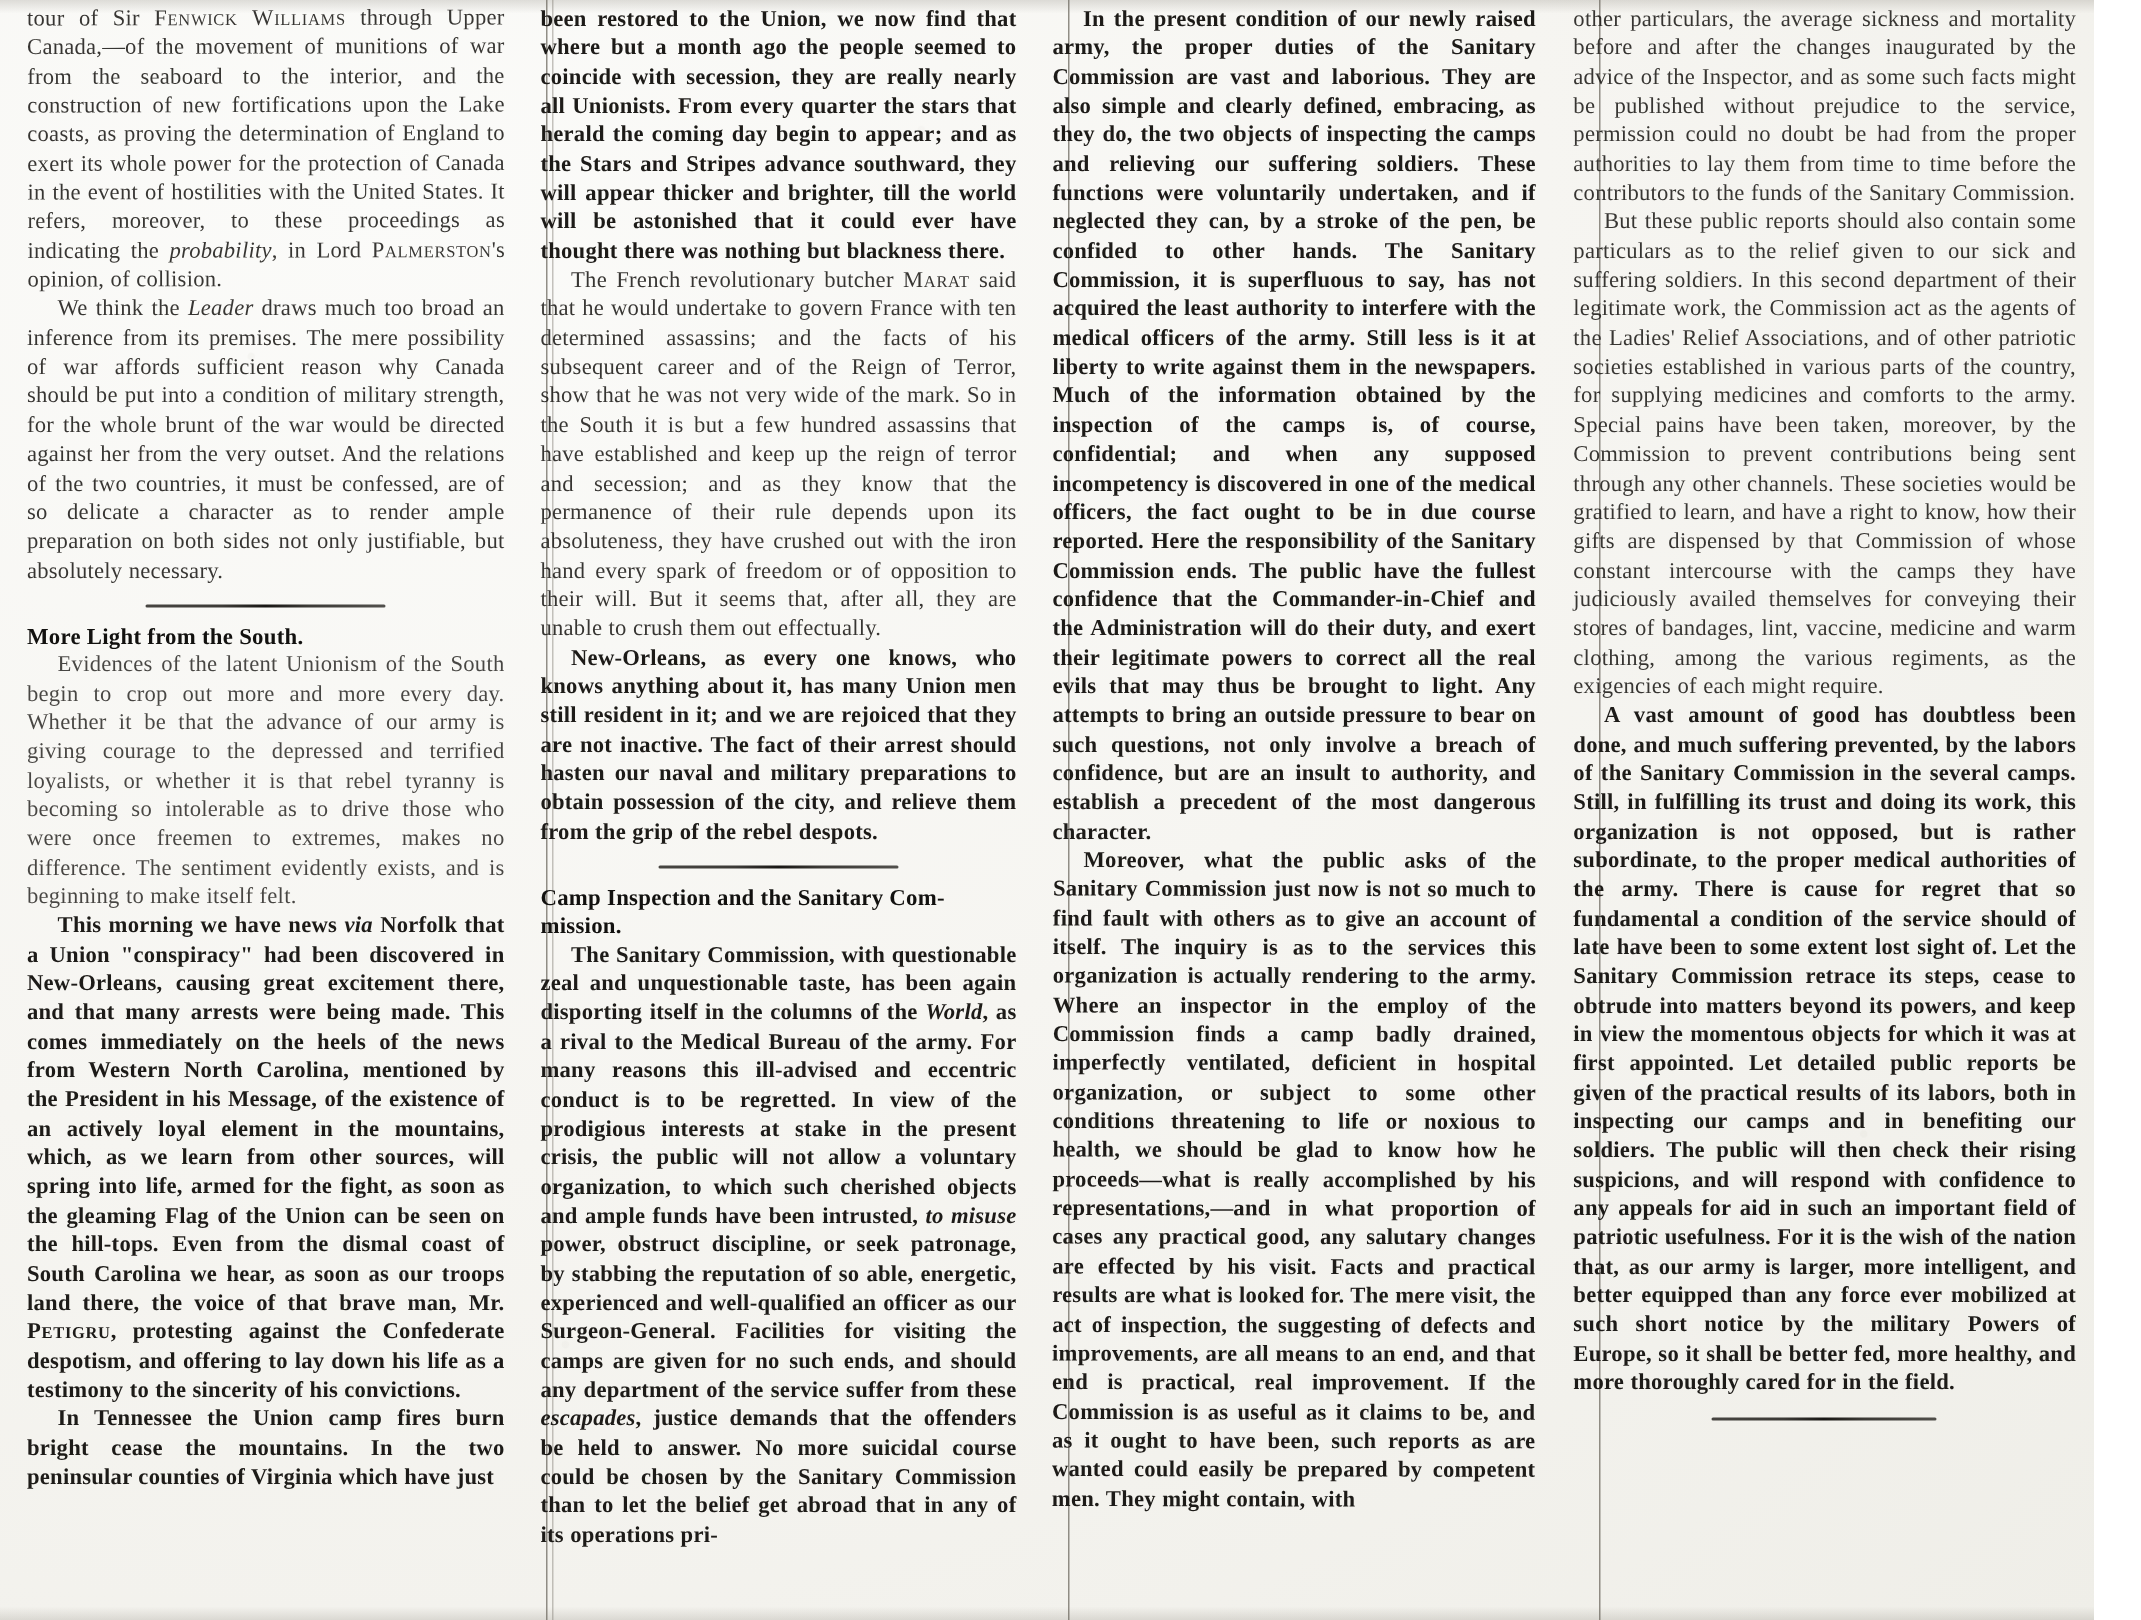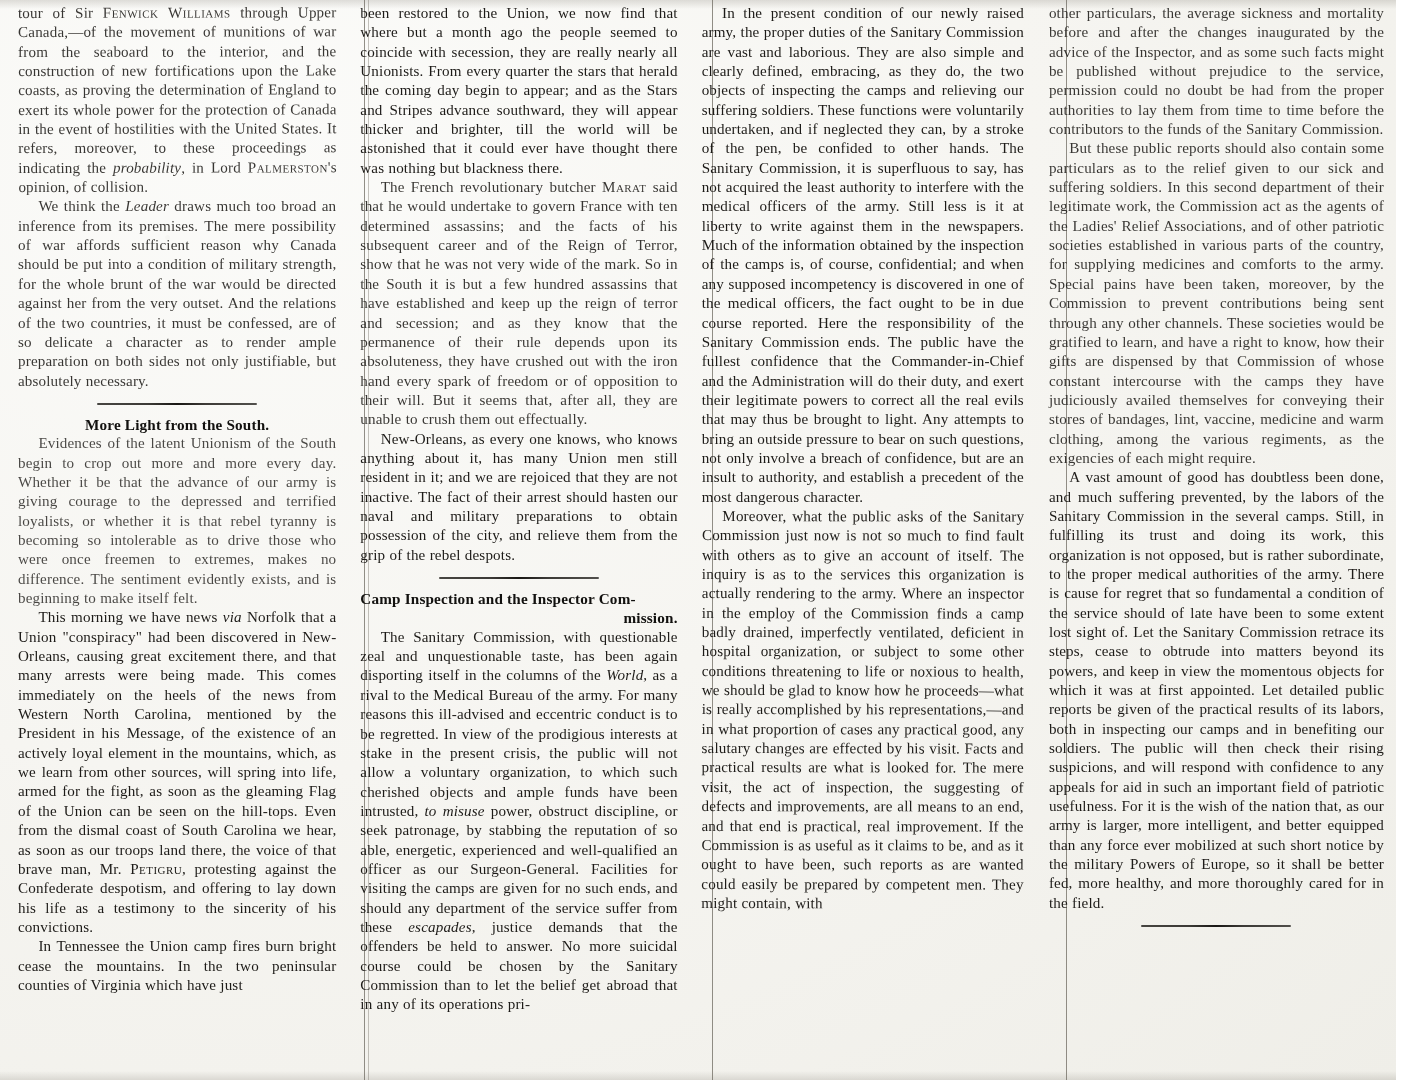--- a/index.html
+++ b/index.html
@@ -83,26 +83,25 @@
     color: #1d1b18;
     -webkit-font-smoothing: none;
   }
   p.para.cont { text-indent: 0; }
 
   .headline {
     margin: 0;
     font-size: 15.2px;
     line-height: 19.4px;
     font-weight: bold;
-    text-align: center;
     letter-spacing: .012em;
     color: #12110f;
   }
   .headline.two-line { text-align: left; }
-  .headline .hl-line-2 { display: block; text-align: right; }
+  .headline .hl-line-2 { display: block; text-align: left; }
 
   .sc { font-variant: small-caps; letter-spacing: .03em; }
   .it { font-style: italic; }
 
   
   .dinkus {
     position: relative;
     height: 17px;
     margin: 4px 0 3px 0;
   }
@@ -120,21 +119,21 @@
       rgba(25,23,20,1) 50%,
       rgba(40,38,34,.9) 68%,
       rgba(40,38,34,.8) 100%);
     border-radius: 1px;
   }
   .dinkus.bottom::before { width: 150px; }
 
   
   .ink-light { opacity: .88; }
   .ink-lighter { opacity: .8; }
-  .ink-heavy { font-weight: 400; color: #100f0d; }
+  .ink-heavy { font-weight: 700; color: #100f0d; }
   .skew-a { transform: rotate(-0.12deg); transform-origin: left top; }
   .skew-b { transform: rotate(0.1deg); transform-origin: left top; }
 
   
   .edge-smudge {
     position: absolute;
     left: 0; right: 0;
     height: 9px;
     pointer-events: none;
     background: linear-gradient(to bottom, rgba(120,115,105,.22), rgba(120,115,105,0));
@@ -180,21 +179,21 @@
     <div class="column col-2">
       <p class="para cont ink-heavy">been restored to the Union, we now find that where but a month ago the people seemed to coincide with secession, they are really nearly all Unionists. From every quarter the stars that herald the coming day begin to appear; and as the Stars and Stripes advance southward, they will appear thicker and brighter, till the world will be astonished that it could ever have thought there was nothing but blackness there.</p>
 
       <p class="para ink-light">The French revolutionary butcher <span class="sc">Marat</span> said that he would undertake to govern France with ten determined assassins; and the facts of his subsequent career and of the Reign of Terror, show that he was not very wide of the mark. So in the South it is but a few hundred assassins that have established and keep up the reign of terror and secession; and as they know that the permanence of their rule depends upon its absoluteness, they have crushed out with the iron hand every spark of freedom or of opposition to their will. But it seems that, after all, they are unable to crush them out effectually.</p>
 
       <p class="para ink-heavy">New-Orleans, as every one knows, who knows anything about it, has many Union men still resident in it; and we are rejoiced that they are not inactive. The fact of their arrest should hasten our naval and military preparations to obtain possession of the city, and relieve them from the grip of the rebel despots.</p>
 
       <div class="dinkus"></div>
 
       <h2 class="headline two-line">
-        <span>Camp Inspection and the Inspector Com-</span>
+        <span>Camp Inspection and the Sanitary Com-</span>
         <span class="hl-line-2">mission.</span>
       </h2>
 
       <p class="para ink-heavy">The Sanitary Commission, with questionable zeal and unquestionable taste, has been again disporting itself in the columns of the <span class="it">World</span>, as a rival to the Medical Bureau of the army. For many reasons this ill-advised and eccentric conduct is to be regretted. In view of the prodigious interests at stake in the present crisis, the public will not allow a voluntary organization, to which such cherished objects and ample funds have been intrusted, <span class="it">to misuse</span> power, obstruct discipline, or seek patronage, by stabbing the reputation of so able, energetic, experienced and well-qualified an officer as our Surgeon-General. Facilities for visiting the camps are given for no such ends, and should any department of the service suffer from these <span class="it">escapades</span>, justice demands that the offenders be held to answer. No more suicidal course could be chosen by the Sanitary Commission than to let the belief get abroad that in any of its operations pri-</p>
     </div>
 
     <div class="column col-3">
 
       <p class="para ink-heavy">In the present condition of our newly raised army, the proper duties of the Sanitary Commission are vast and laborious. They are also simple and clearly defined, embracing, as they do, the two objects of inspecting the camps and relieving our suffering soldiers. These functions were voluntarily undertaken, and if neglected they can, by a stroke of the pen, be confided to other hands. The Sanitary Commission, it is superfluous to say, has not acquired the least authority to interfere with the medical officers of the army. Still less is it at liberty to write against them in the newspapers. Much of the information obtained by the inspection of the camps is, of course, confidential; and when any supposed incompetency is discovered in one of the medical officers, the fact ought to be in due course reported. Here the responsibility of the Sanitary Commission ends. The public have the fullest confidence that the Commander-in-Chief and the Administration will do their duty, and exert their legitimate powers to correct all the real evils that may thus be brought to light. Any attempts to bring an outside pressure to bear on such questions, not only involve a breach of confidence, but are an insult to authority, and establish a precedent of the most dangerous character.</p>
 

